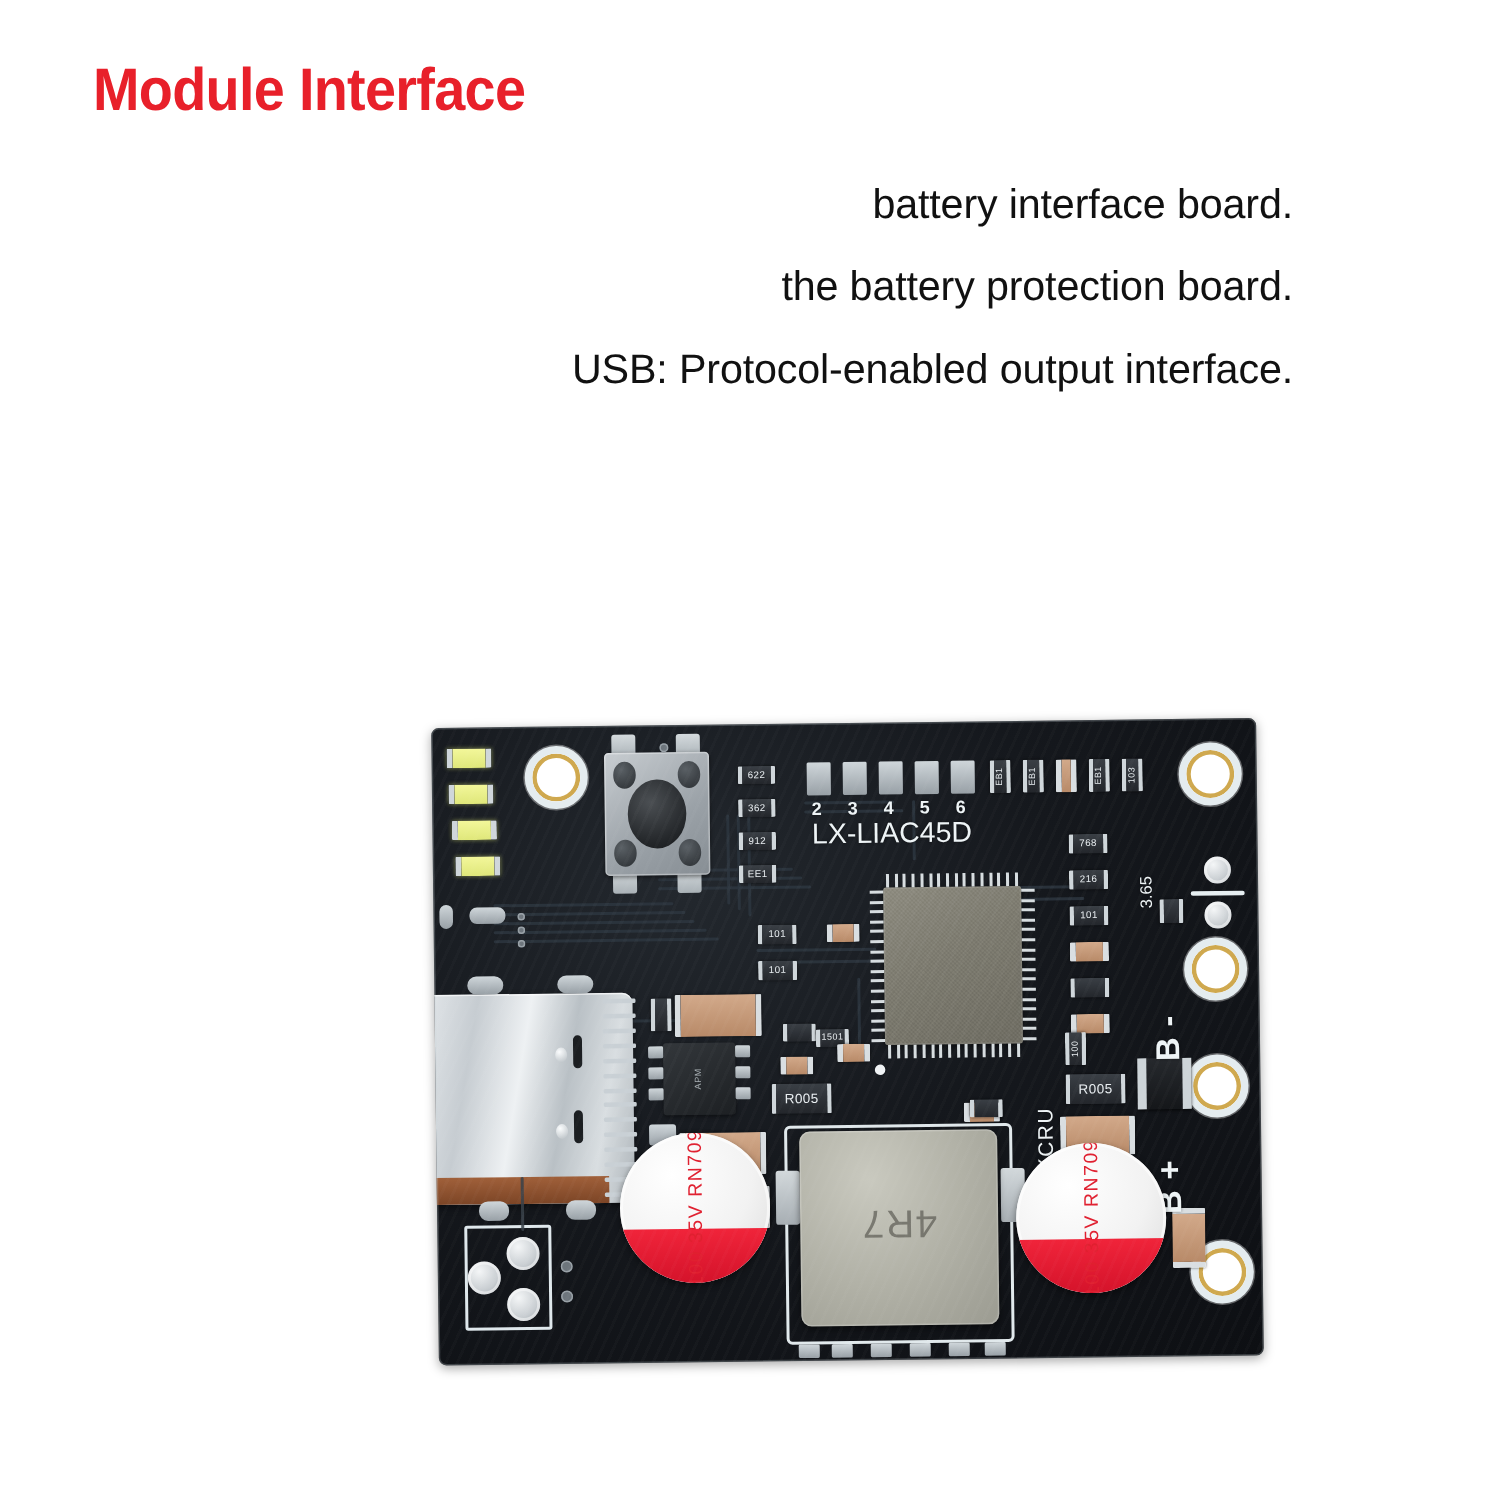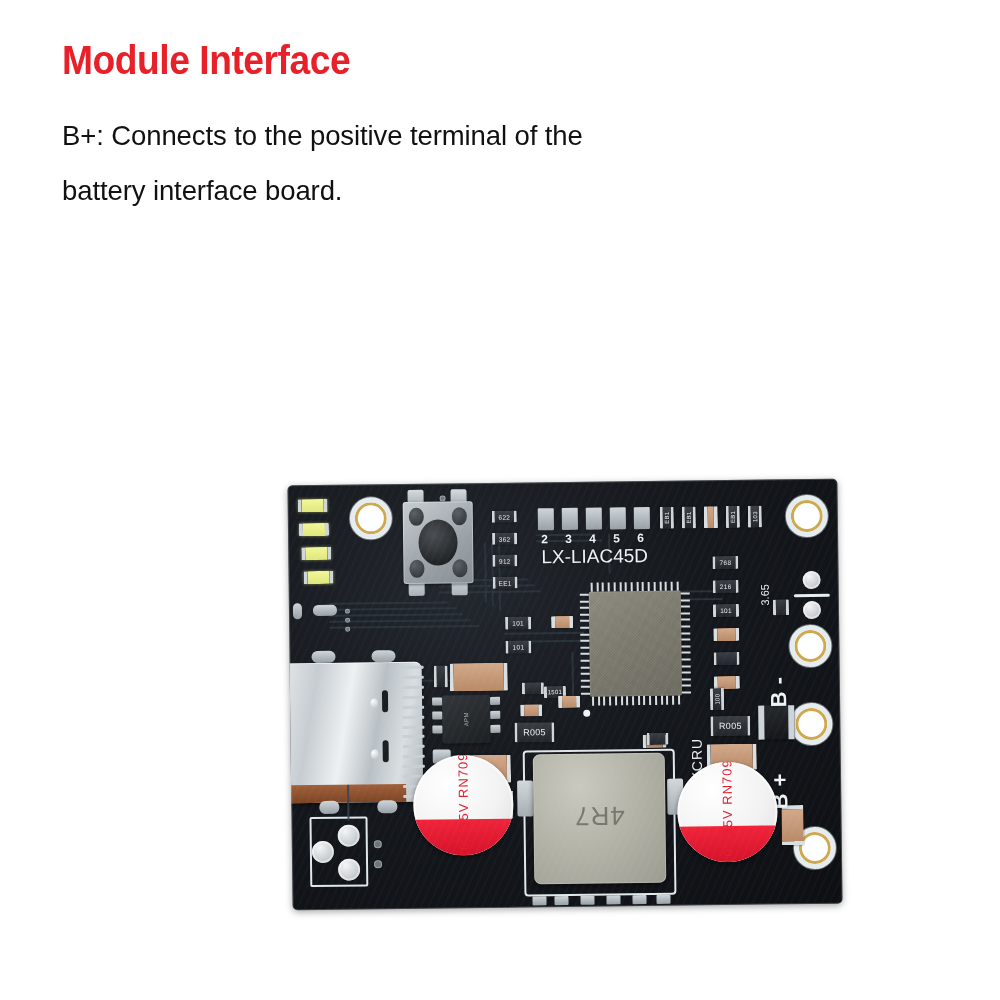--- a/index.html
+++ b/index.html
@@ -3,21 +3,21 @@
 <meta charset="utf-8">
 <style>
   * { box-sizing: border-box; }
   html, body {
     margin: 0; padding: 0;
     width: 1000px; height: 1000px;
     background: #ffffff;
     font-family: "Liberation Sans", sans-serif;
     overflow: hidden;
   }
-  #page { position: relative; width: 1000px; height: 1000px; background: #fff; }
+  #page { position: relative; width: 1000px; height: 1000px; background: #fff; text-align: right; }
 
   
   .title {
     position: absolute;
     left: 62px; top: 38px;
     font-size: 40px;
     font-weight: 600;
     color: #e8202a;
     letter-spacing: -0.5px;
     transform: scaleX(0.93);
@@ -231,22 +231,23 @@
   .testpt{position:absolute;border-radius:50%;background:#f0f3f5;}
 </style>
 </head>
 <body>
 
 <div id="page">
 
   <div class="title">Module Interface</div>
 
   <div class="desc">
-    <div class="desc-line">B+: Connects to the positive terminal of the</div>
     <div class="desc-line">battery interface board.</div>
+    <div class="desc-line">the battery protection board.</div>
+    <div class="desc-line">USB: Protocol-enabled output interface.</div>
   </div>
 
   <div id="pcb-wrap">
     <div class="board">
 
       <div class="tracegrp">
         <div class="trace h" style="left:40px;top:118px;width:120px;"></div>
         <div class="trace h" style="left:40px;top:124px;width:128px;"></div>
         <div class="trace h" style="left:40px;top:130px;width:134px;"></div>
         <div class="trace h" style="left:40px;top:136px;width:142px;"></div>

